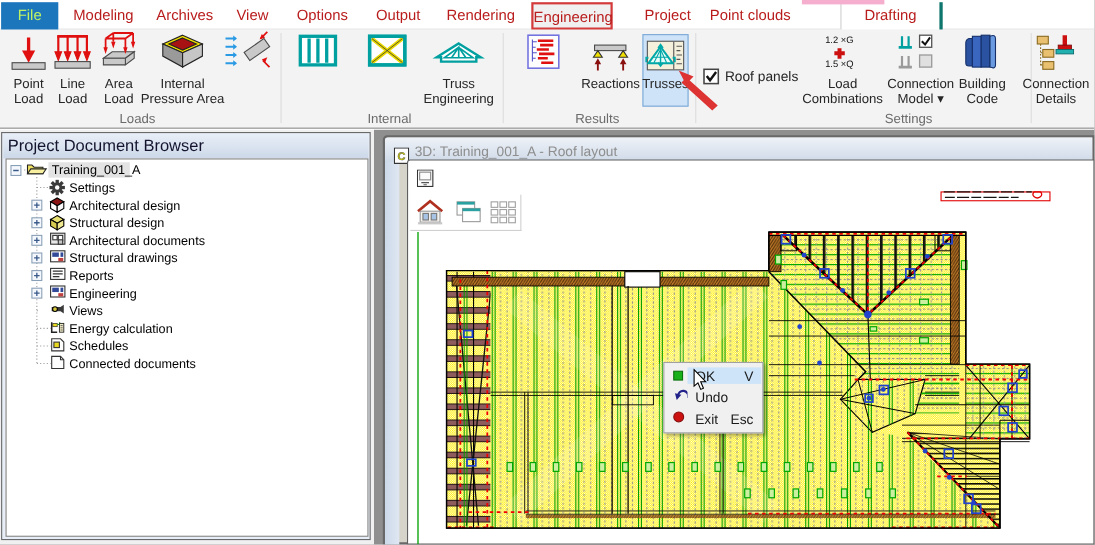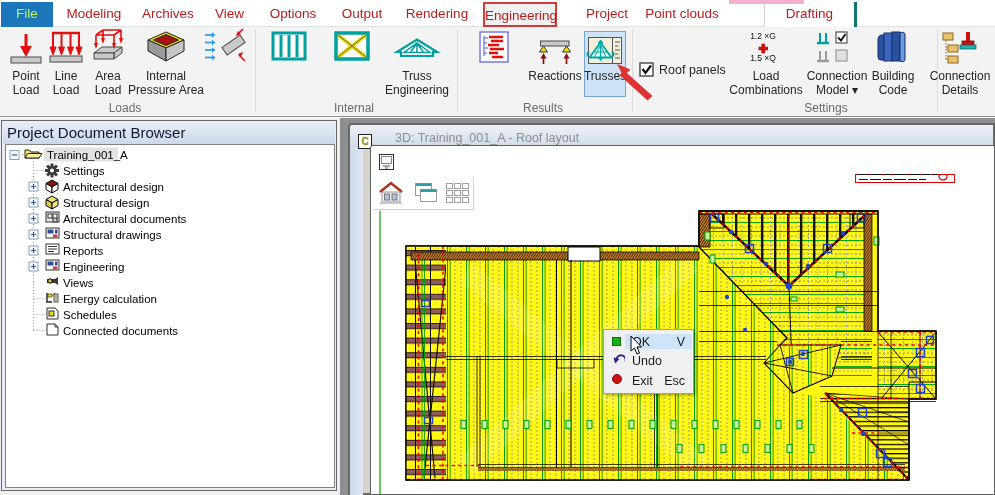--- a/index.html
+++ b/index.html
@@ -347,21 +347,21 @@
     <text x="57" y="175.5">Schedules</text>
     <text x="57" y="191.5">Connected documents</text>
    </g>
   </g>
       </svg>
  </div>
 </div>
 
 <div id="win3d">
  <div style="position:absolute;left:0;top:20px;width:13px;height:352px;background:linear-gradient(90deg,#ccd9ea,#dfe7f2)"></div>
- <div id="t3d"><span style="margin-left:45px">3D: Training_001_A - Roof layout</span></div>
+ <div id="t3d"><span style="margin-left:27px">3D: Training_001_A - Roof layout</span></div>
 </div>
 <svg class="abs" style="left:358px;top:134px" width="14" height="15">
     <rect x="0.5" y="0.5" width="13" height="14" fill="#fff" stroke="#222"></rect>
     <text x="7" y="11" font-size="10" font-weight="bold" text-anchor="middle" fill="#caca00" stroke="#555" stroke-width="0.4">C</text>
   </svg>
 
 <div id="win2d">
  <div id="toolbar2d"></div>
  <svg id="canvas" width="623" height="318" style="position:absolute;left:0;top:31px">
   <defs>

